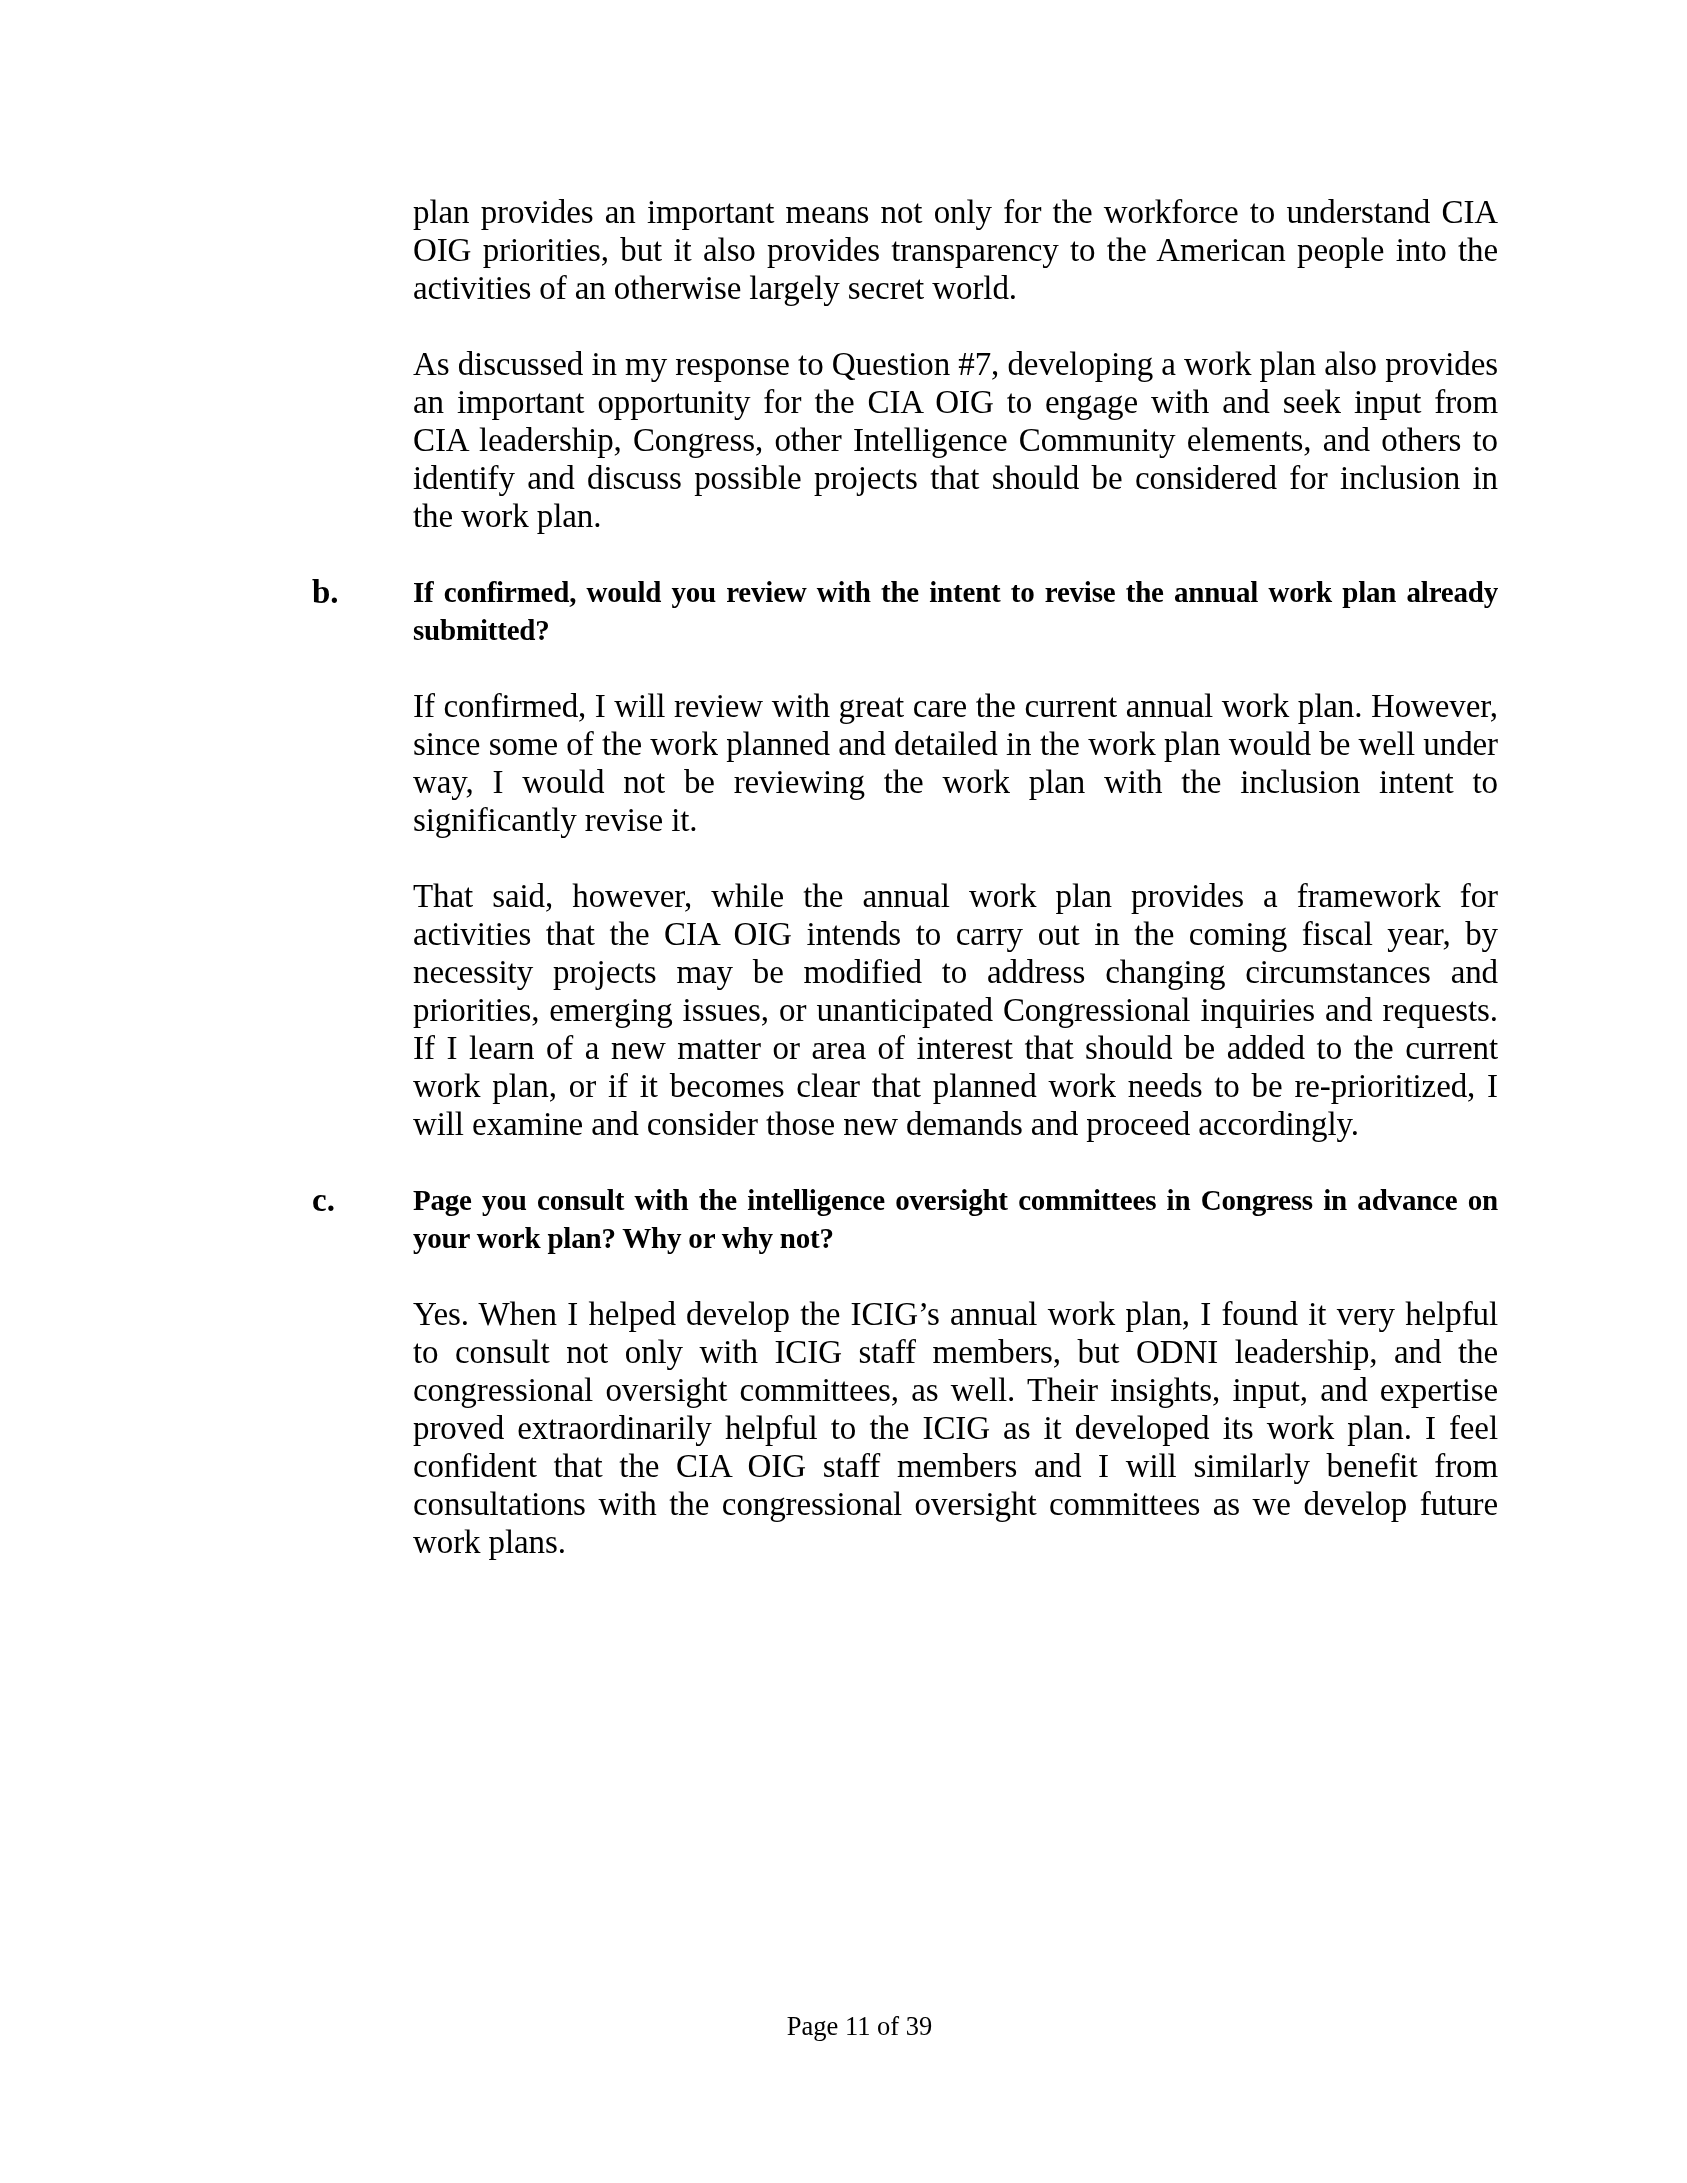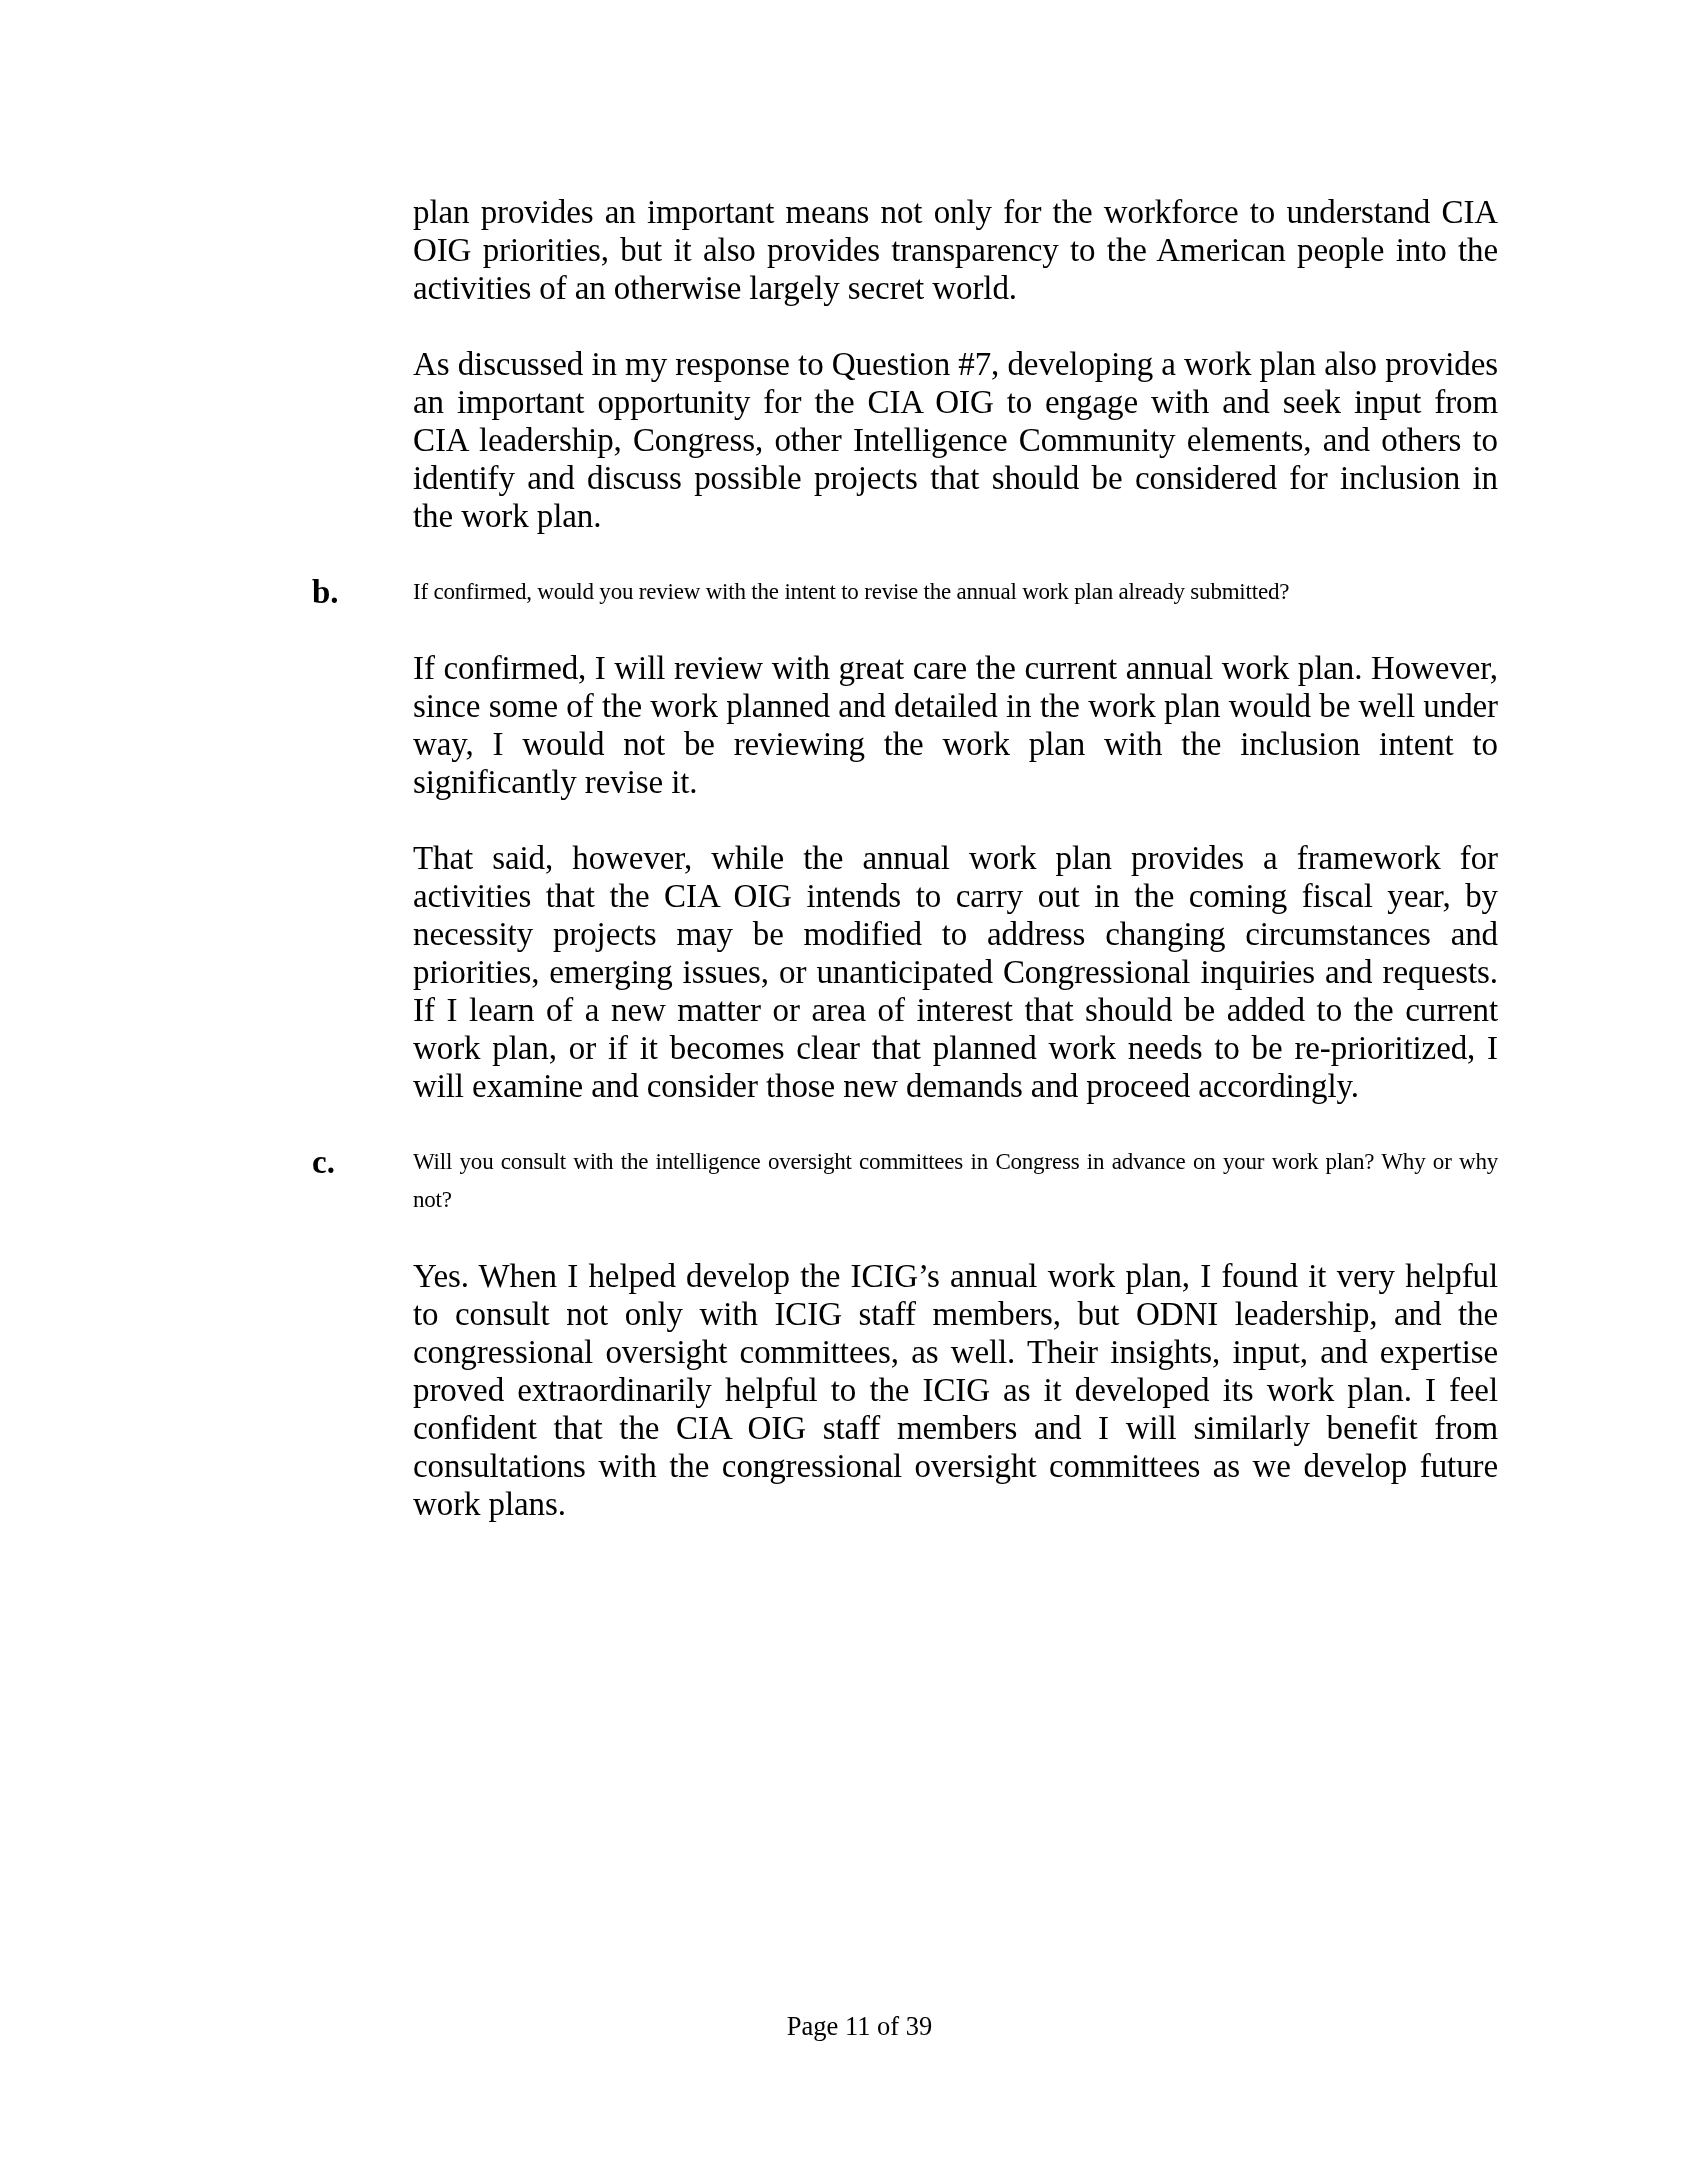--- a/index.html
+++ b/index.html
@@ -42,23 +42,23 @@
     }
     .q-letter {
       position: absolute;
       left: -101px;
       top: 0;
       font-size: 33px;
       line-height: 38px;
       font-weight: bold;
     }
     .q-text {
-      font-size: 23px;
+      font-size: 29px;
       line-height: 38px;
-      font-weight: normal;
+      font-weight: bold;
       text-align: justify;
       letter-spacing: -0.2px;
     }
     .footer {
       position: absolute;
       left: 0;
       width: 1687px;
       top: 2011px;
       text-align: center;
       font-size: 26.5px;
@@ -77,21 +77,21 @@
 
     <div class="question">
       <span class="q-letter">b.</span>
       <div class="q-text">If confirmed, would you review with the intent to revise the annual work plan already submitted?</div>
     </div>
     <p class="para">If confirmed, I will review with great care the current annual work plan.  However, since some of the work planned and detailed in the work plan would be well under way, I would not be reviewing the work plan with the inclusion intent to significantly revise it.</p>
     <p class="para">That said, however, while the annual work plan provides a framework for activities that the CIA OIG intends to carry out in the coming fiscal year, by necessity projects may be modified to address changing circumstances and priorities, emerging issues, or unanticipated Congressional inquiries and requests.  If I learn of a new matter or area of interest that should be added to the current work plan, or if it becomes clear that planned work needs to be re-prioritized, I will examine and consider those new demands and proceed accordingly.</p>
 
     <div class="question">
       <span class="q-letter">c.</span>
-      <div class="q-text">Will you consult with the intelligence oversight committees in Congress in advance on your work plan?  Why or why not?</div>
+      <div class="q-text">Page you consult with the intelligence oversight committees in Congress in advance on your work plan?  Why or why not?</div>
     </div>
     <p class="para">Yes.  When I helped develop the ICIG’s annual work plan, I found it very helpful to consult not only with ICIG staff members, but ODNI leadership, and the congressional oversight committees, as well.  Their insights, input, and expertise proved extraordinarily helpful to the ICIG as it developed its work plan. I feel confident that the CIA OIG staff members and I will similarly benefit from consultations with the congressional oversight committees as we develop future work plans.</p>
 
   </div>
 
   <div class="footer">
     <span>Page</span>
     <span class="b">11</span>
     <span>of </span><span class="b">39</span>
   </div>

